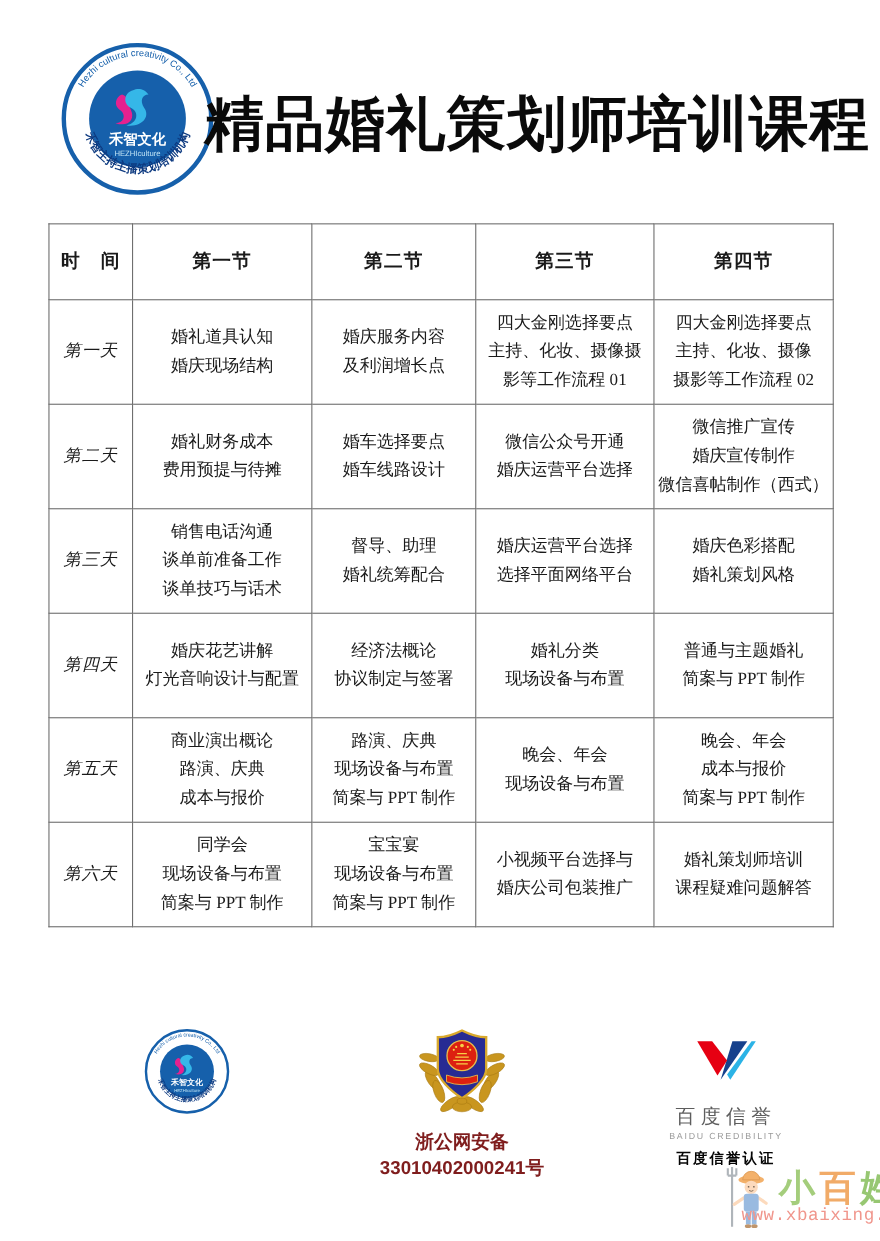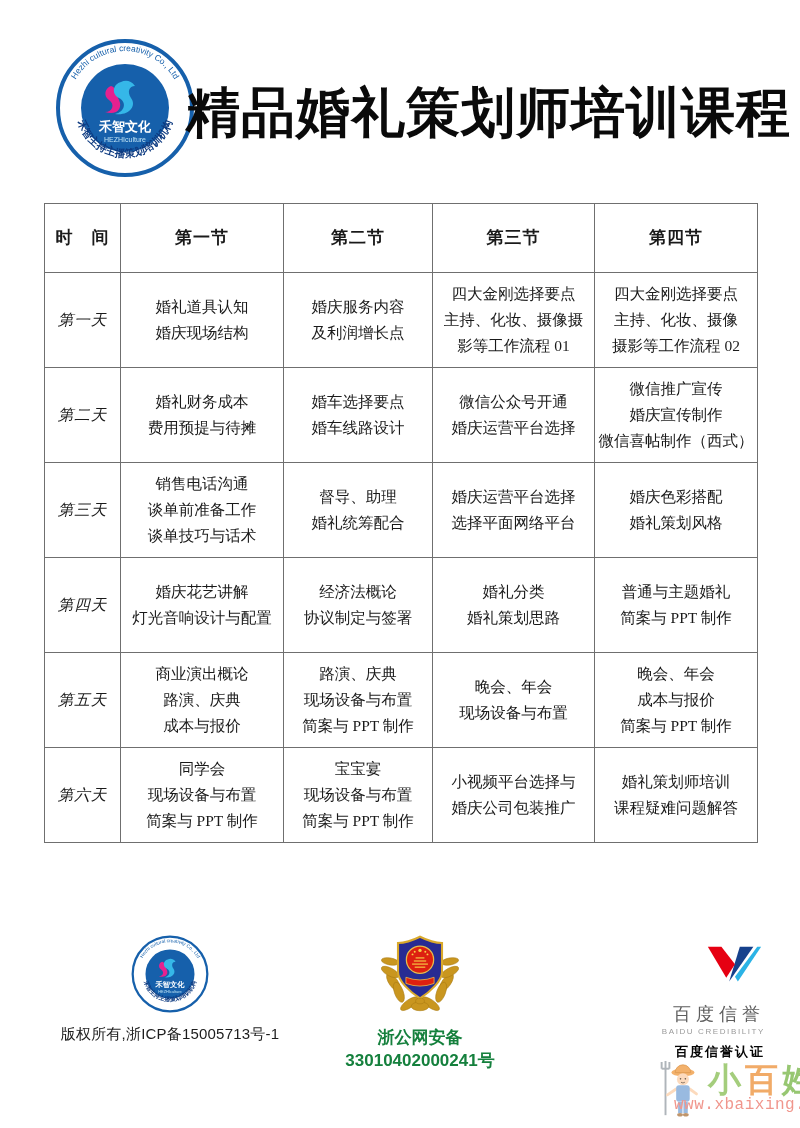--- a/index.html
+++ b/index.html
@@ -20,23 +20,23 @@
   tr.hdr{height:69px;}
   tr.hdr td{font-size:17px;font-weight:700;letter-spacing:1px;text-align:center;}
   tr.row{height:95px;}
   td.day{vertical-align:top;padding-top:24px;font-size:17px;letter-spacing:1px;font-style:italic;}
   td.course{white-space:pre-line;}
 
   
   .footer-group{position:absolute;text-align:center;font-family:"Liberation Sans","DejaVu Sans",sans-serif;}
   .fg-left{left:60px;top:935px;width:220px;}
   .fg-center{left:310px;top:928px;width:220px;}
-  .fg-right{left:555px;top:942px;width:210px;text-align:right;}
+  .fg-right{left:555px;top:942px;width:210px;}
   .icp-text{margin-top:8px;font-size:15px;color:#1c1c1c;letter-spacing:0.2px;}
-  .police-text{margin-top:6px;font-size:17px;font-weight:700;color:#15803d;}
+  .police-text{margin-top:6px;font-size:17px;font-weight:700;color:#7f1d1d;}
   .baidu-cn{margin-top:4px;font-size:18px;letter-spacing:5px;color:#5d5d5d;}
   .baidu-en{margin-top:1px;font-size:8px;letter-spacing:1.6px;color:#9a9a9a;}
   .baidu-cert{margin-top:7px;font-size:13px;font-weight:700;color:#050505;letter-spacing:2px;}
 
   
   .watermark{position:absolute;left:658px;top:1058px;width:155px;height:64px;opacity:0.9;
              font-family:"Liberation Sans","DejaVu Sans",sans-serif;}
   .wm-farmer{position:absolute;left:0;top:2px;}
   .wm-chars{position:absolute;left:50px;top:0;font-size:33px;font-weight:700;
             letter-spacing:4px;white-space:nowrap;}
@@ -130,21 +130,21 @@
       <td class="course">婚庆色彩搭配
 婚礼策划风格</td>
     </tr>
     <tr class="row">
       <td class="day">第四天</td>
       <td class="course">婚庆花艺讲解
 灯光音响设计与配置</td>
       <td class="course">经济法概论
 协议制定与签署</td>
       <td class="course">婚礼分类
-婚礼策划思路</td>
+现场设备与布置</td>
       <td class="course">普通与主题婚礼
 简案与 PPT 制作</td>
     </tr>
     <tr class="row">
       <td class="day">第五天</td>
       <td class="course">商业演出概论
 路演、庆典
 成本与报价</td>
       <td class="course">路演、庆典
 现场设备与布置
@@ -168,21 +168,20 @@
       <td class="course">婚礼策划师培训
 课程疑难问题解答</td>
     </tr>
   </tbody>
     </table>
 
   <div class="footer-group fg-left">
     <svg width="78" height="78" viewBox="0 0 140 140">
       <use href="#hezhi-logo"></use>
     </svg>
-    <div class="icp-text">版权所有,浙ICP备15005713号-1</div>
   </div>
 
   <div class="footer-group fg-center">
     <svg width="92" height="88" viewBox="0 0 100 100">
       <g fill="#c9961f" stroke="#a87a12" stroke-width="0.6">
         <ellipse cx="20" cy="62" rx="5" ry="12" transform="rotate(-35 20 62)"></ellipse>
         <ellipse cx="16" cy="50" rx="4.5" ry="11" transform="rotate(-62 16 50)"></ellipse>
         <ellipse cx="16" cy="38" rx="4" ry="10" transform="rotate(-80 16 38)"></ellipse>
         <ellipse cx="26" cy="73" rx="5" ry="12" transform="rotate(-20 26 73)"></ellipse>
         <ellipse cx="80" cy="62" rx="5" ry="12" transform="rotate(35 80 62)"></ellipse>

